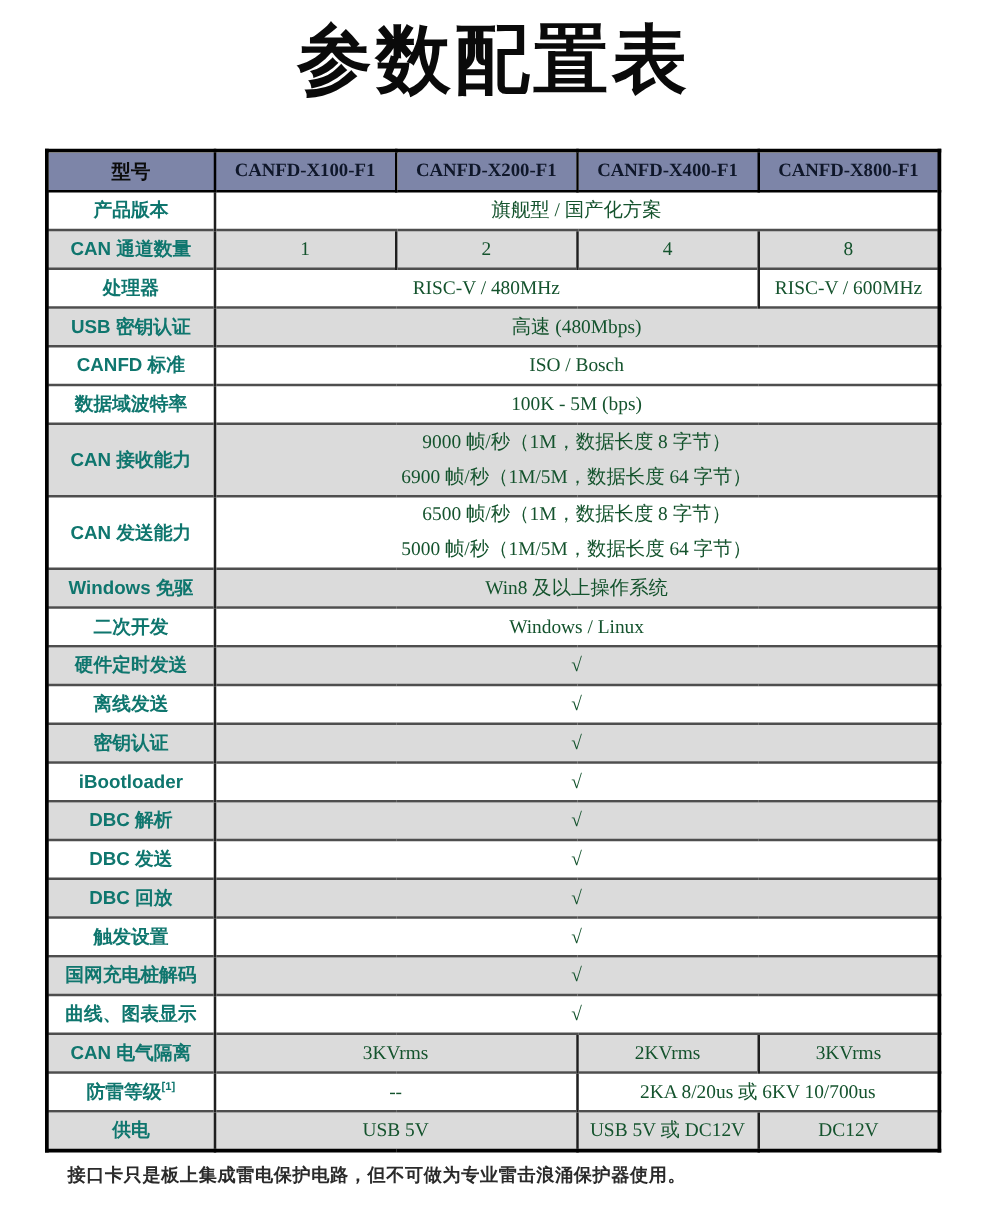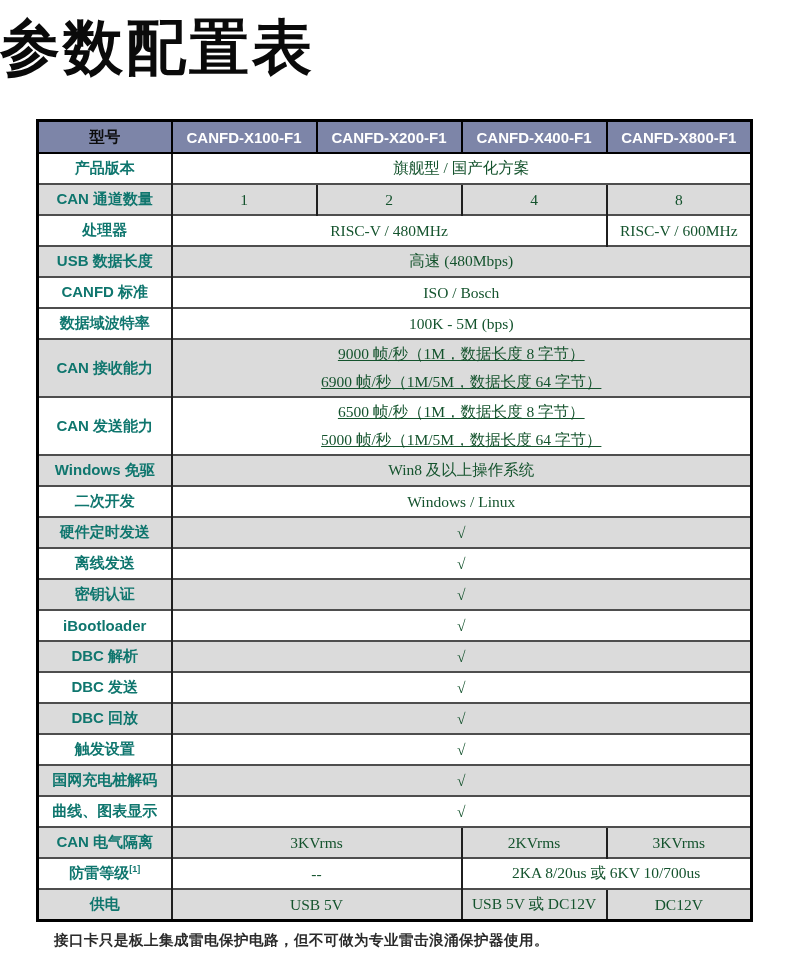--- a/index.html
+++ b/index.html
@@ -13,21 +13,21 @@
     overflow: hidden;
   }
   .page {
     width: 790px;
     height: 972px;
     position: relative;
   }
   .title {
     margin: 0;
     padding-top: 16px;
-    text-align: left;
+    text-align: center;
     font-size: 60px;
     line-height: 1.05;
     font-weight: 900;
     letter-spacing: 3px;
     color: #0a0a0a;
     font-family: "Liberation Sans", sans-serif;
   }
   table.spec-table {
     border-collapse: collapse;
     table-layout: fixed;
@@ -47,24 +47,24 @@
     background: var(--row-bg, #fff);
     overflow: hidden;
     white-space: nowrap;
   }
   .spec-table thead th {
     background: var(--header-bg, #7d85a8);
     border: 2px solid #000;
     height: 30px;
   }
   .spec-table thead th.model-cell {
-    font-family: Liberation Sans, sans-serif;
+    font-family: Liberation Serif, serif;
     font-weight: bold;
     font-size: 15px;
-    color: #ffffff;
+    color: #0f172a;
   }
   .spec-table tbody th {
     font-family: "Liberation Sans", sans-serif;
     font-weight: bold;
     font-size: 15px;
     color: #0f766e;
   }
   .spec-table tbody td {
     font-family: "Liberation Serif", serif;
     font-size: 15.5px;
@@ -74,21 +74,20 @@
     font-size: 15.5px;
     font-weight: bold;
     color: #0c0c0c;
   }
   tr.shade th, tr.shade td {
     background: var(--row-alt-bg, #dbdbdb);
   }
   td .cell-line {
     line-height: 28px;
     height: 28px;
-    text-decoration: underline;
   }
   sup.label-sup {
     font-size: 9px;
     font-weight: bold;
     vertical-align: super;
     line-height: 0;
   }
   .footnote {
     margin: 9px 0 0 54px;
     font-family: Liberation Mono, monospace;
@@ -133,21 +132,21 @@
           <td>2</td>
           <td>4</td>
           <td>8</td>
         </tr>
         <tr>
           <th>处理器</th>
           <td colspan="3">RISC-V / 480MHz</td>
           <td>RISC-V / 600MHz</td>
         </tr>
         <tr class="shade">
-          <th>USB 数据长度</th>
+          <th>USB 密钥认证</th>
           <td colspan="4">高速 (480Mbps)</td>
         </tr>
         <tr>
           <th>CANFD 标准</th>
           <td colspan="4">ISO / Bosch</td>
         </tr>
         <tr>
           <th>数据域波特率</th>
           <td colspan="4">100K - 5M (bps)</td>
         </tr>

